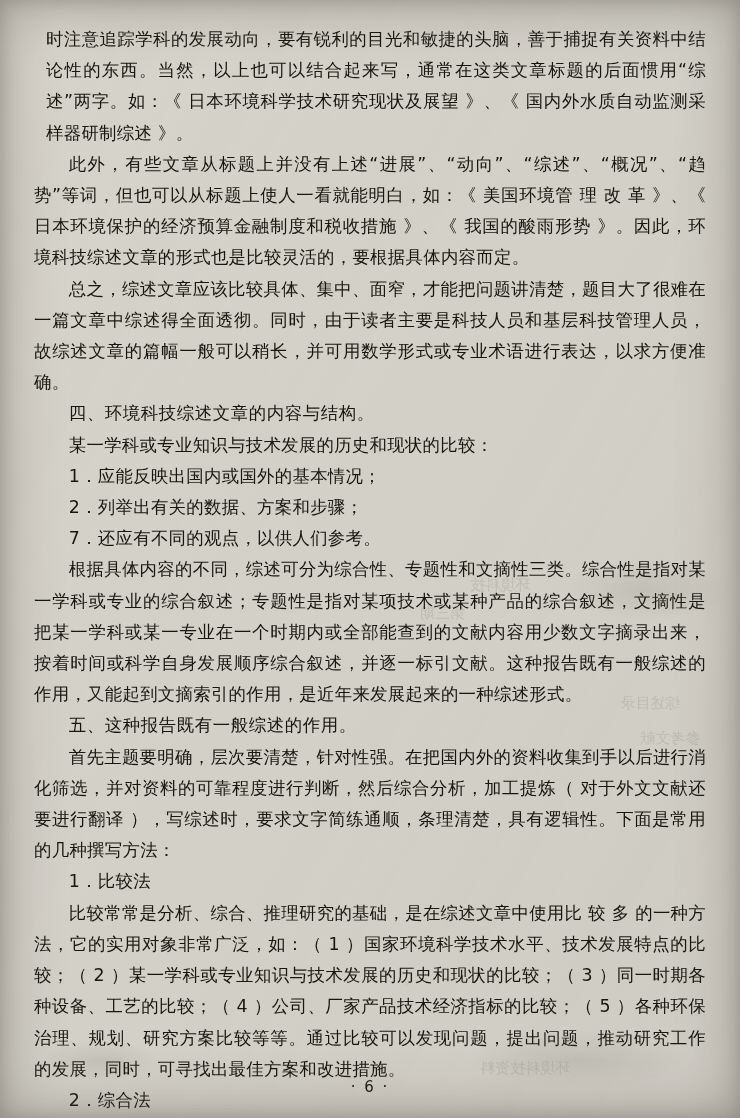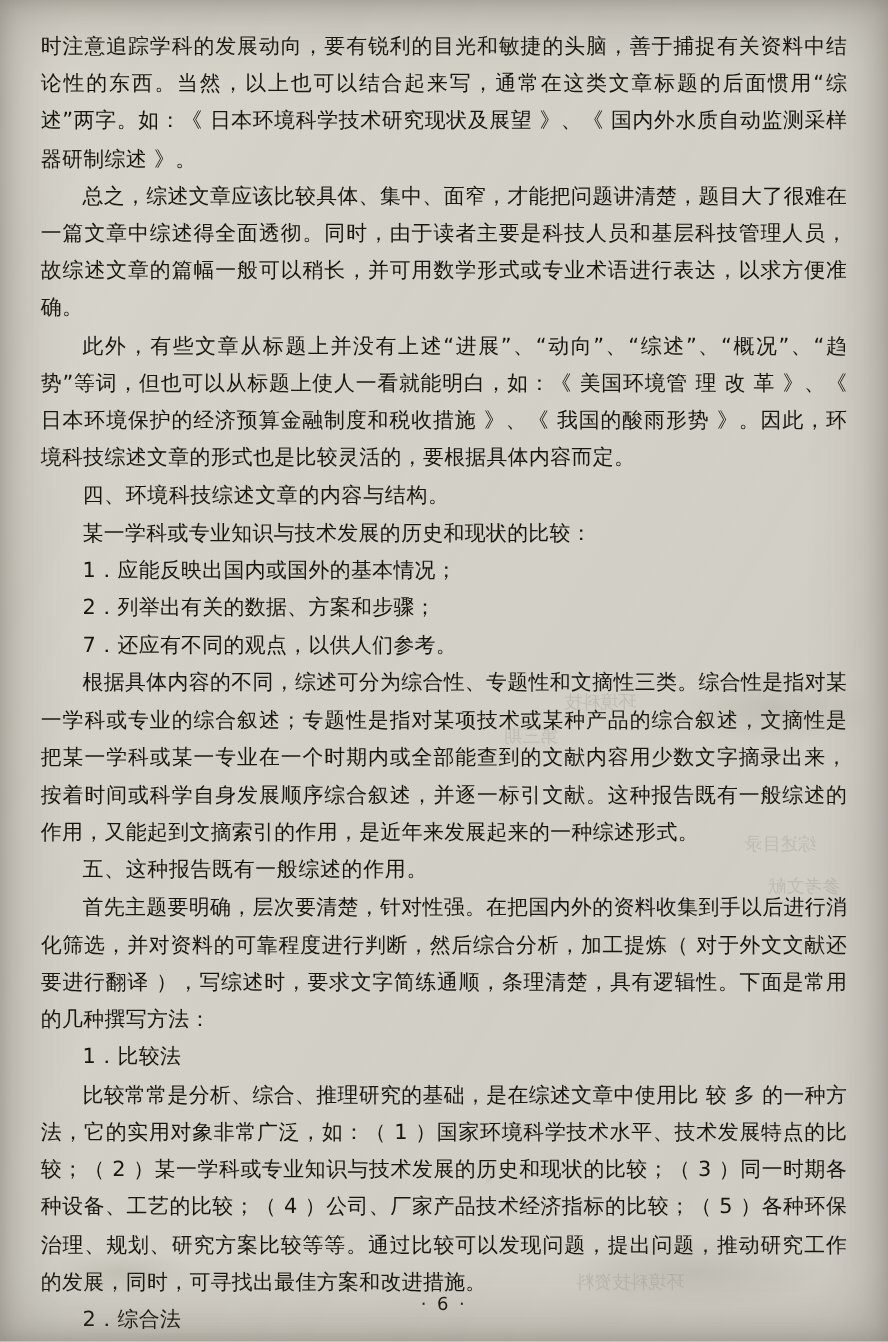--- a/index.html
+++ b/index.html
@@ -46,21 +46,21 @@
     font-size: 17.4px;
     line-height: 31.2px;
     letter-spacing: 0.3px;
     text-align: justify;
     text-justify: inter-ideograph;
   }
   p {
     margin: 0;
     text-indent: 2em;
   }
-  p.noindent { text-indent: 0; }
+  p.noindent { text-indent: 0; margin-left: 12px; }
   .sec {
     font-weight: normal;
     letter-spacing: 0.6px;
   }
   .item { text-indent: 2em; }
   .footer {
     position: absolute;
     left: 0;
     right: 0;
     bottom: 22px;
@@ -94,22 +94,22 @@
   .s2 { left: 40px; top: 1040px; width: 120px; height: 40px; }
   .s3 { left: 470px; top: 1030px; width: 220px; height: 60px; }
 </style>
 </head>
 <body>
 
 <div class="page">
 
   <div class="text-body">
     <p class="noindent">时注意追踪学科的发展动向，要有锐利的目光和敏捷的头脑，善于捕捉有关资料中结论性的东西。当然，以上也可以结合起来写，通常在这类文章标题的后面惯用“综述”两字。如：《 日本环境科学技术研究现状及展望 》、《 国内外水质自动监测采样器研制综述 》。</p>
+    <p>此外，有些文章从标题上并没有上述“进展”、“动向”、“综述”、“概况”、“趋势”等词，但也可以从标题上使人一看就能明白，如：《 美国环境管 理 改 革 》、《 日本环境保护的经济预算金融制度和税收措施 》、《 我国的酸雨形势 》。因此，环境科技综述文章的形式也是比较灵活的，要根据具体内容而定。</p>
     <p>总之，综述文章应该比较具体、集中、面窄，才能把问题讲清楚，题目大了很难在一篇文章中综述得全面透彻。同时，由于读者主要是科技人员和基层科技管理人员，故综述文章的篇幅一般可以稍长，并可用数学形式或专业术语进行表达，以求方便准确。</p>
-    <p>此外，有些文章从标题上并没有上述“进展”、“动向”、“综述”、“概况”、“趋势”等词，但也可以从标题上使人一看就能明白，如：《 美国环境管 理 改 革 》、《 日本环境保护的经济预算金融制度和税收措施 》、《 我国的酸雨形势 》。因此，环境科技综述文章的形式也是比较灵活的，要根据具体内容而定。</p>
     <p class="sec">四、环境科技综述文章的内容与结构。</p>
     <p>某一学科或专业知识与技术发展的历史和现状的比较：</p>
     <p class="item">1．应能反映出国内或国外的基本情况；</p>
     <p class="item">2．列举出有关的数据、方案和步骤；</p>
     <p class="item">7．还应有不同的观点，以供人们参考。</p>
     <p>根据具体内容的不同，综述可分为综合性、专题性和文摘性三类。综合性是指对某一学科或专业的综合叙述；专题性是指对某项技术或某种产品的综合叙述，文摘性是把某一学科或某一专业在一个时期内或全部能查到的文献内容用少数文字摘录出来，按着时间或科学自身发展顺序综合叙述，并逐一标引文献。这种报告既有一般综述的作用，又能起到文摘索引的作用，是近年来发展起来的一种综述形式。</p>
     <p class="sec">五、这种报告既有一般综述的作用。</p>
     <p>首先主题要明确，层次要清楚，针对性强。在把国内外的资料收集到手以后进行消化筛选，并对资料的可靠程度进行判断，然后综合分析，加工提炼（ 对于外文文献还要进行翻译 ），写综述时，要求文字简练通顺，条理清楚，具有逻辑性。下面是常用的几种撰写方法：</p>
     <p class="item">1．比较法</p>
     <p>比较常常是分析、综合、推理研究的基础，是在综述文章中使用比 较 多 的一种方法，它的实用对象非常广泛，如：（ 1 ）国家环境科学技术水平、技术发展特点的比较；（ 2 ）某一学科或专业知识与技术发展的历史和现状的比较；（ 3 ）同一时期各种设备、工艺的比较；（ 4 ）公司、厂家产品技术经济指标的比较；（ 5 ）各种环保治理、规划、研究方案比较等等。通过比较可以发现问题，提出问题，推动研究工作的发展，同时，可寻找出最佳方案和改进措施。</p>

